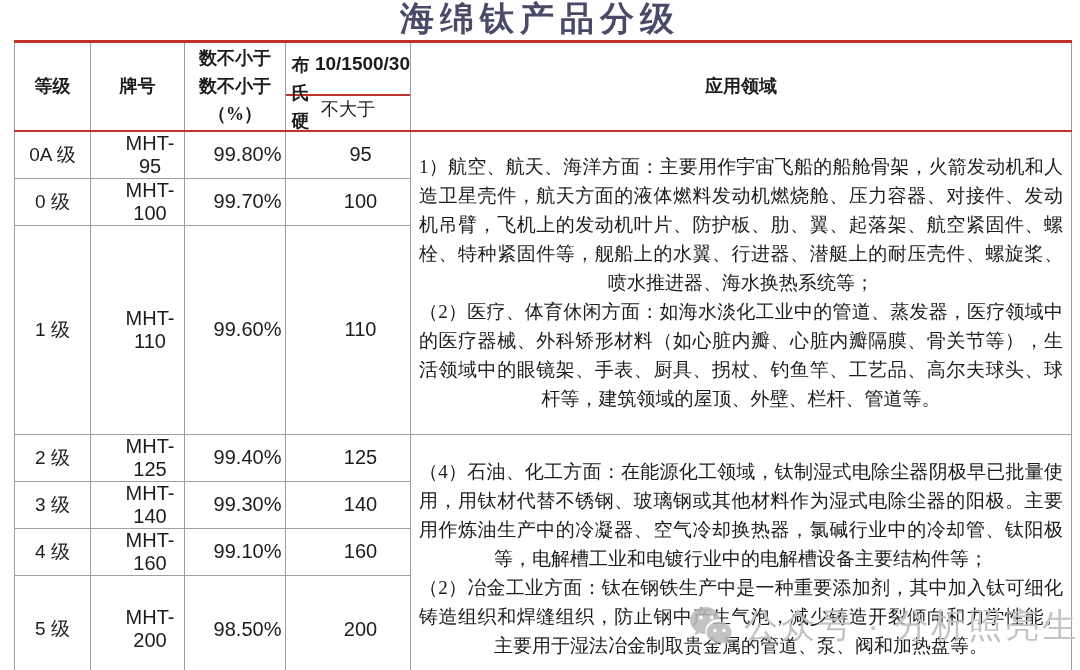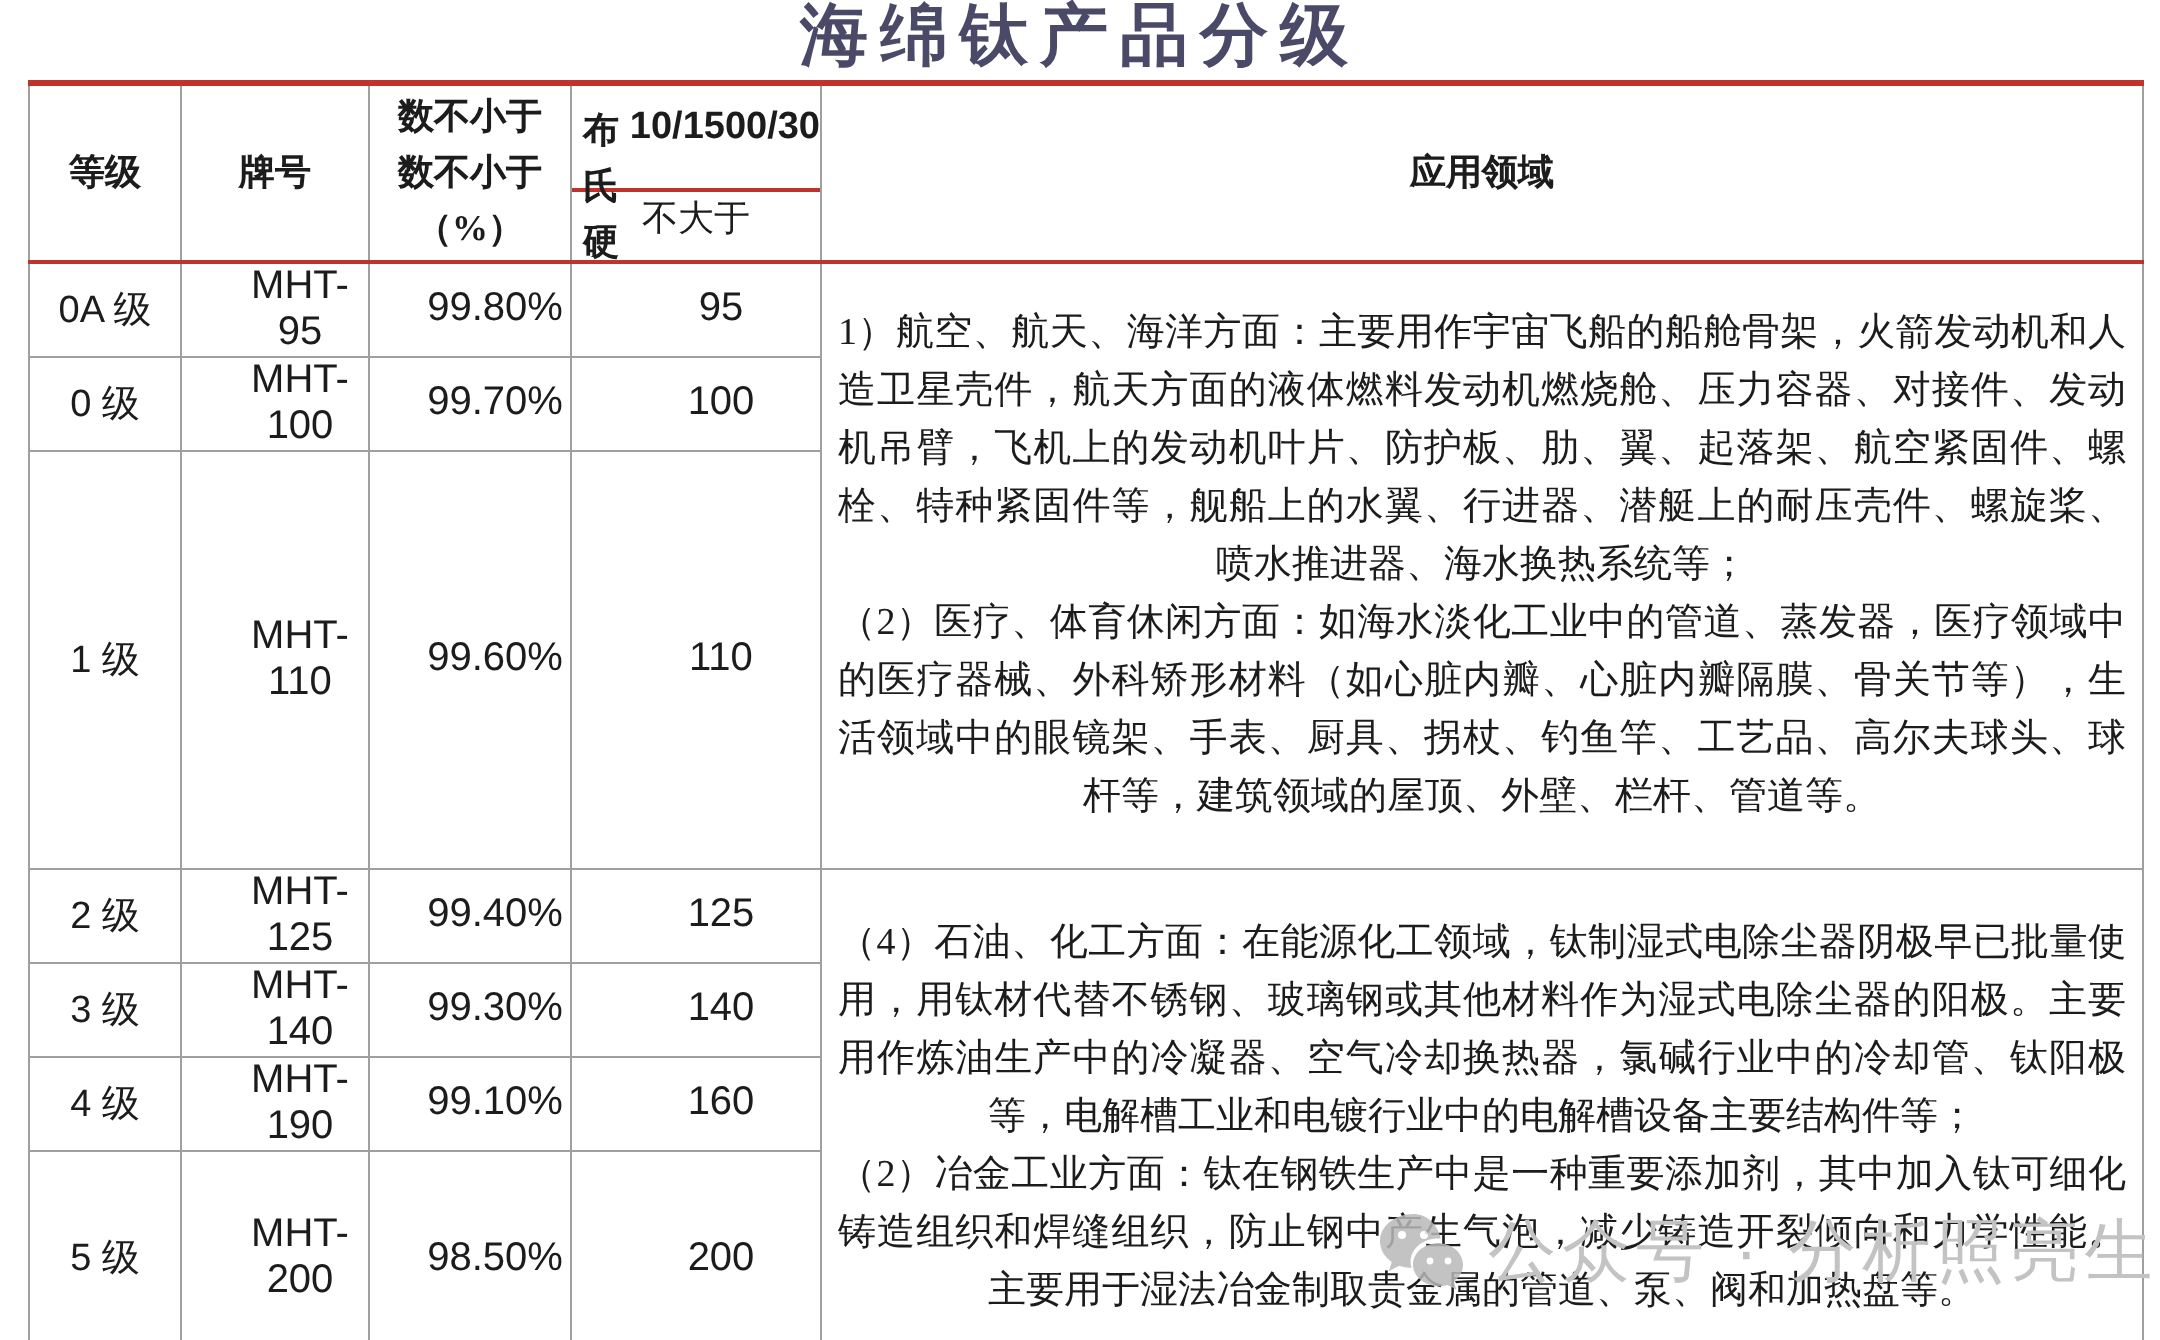--- a/index.html
+++ b/index.html
@@ -191,21 +191,21 @@
       </td>
     </tr>
     <tr class="r-3">
       <td class="grade-cell">3 级</td>
       <td class="num-cell">MHT-140</td>
       <td class="num-cell">99.30%</td>
       <td class="num-cell">140</td>
     </tr>
     <tr class="r-4">
       <td class="grade-cell">4 级</td>
-      <td class="num-cell">MHT-190</td>
+      <td class="num-cell">MHT-160</td>
       <td class="num-cell">99.10%</td>
       <td class="num-cell">160</td>
     </tr>
     <tr class="r-5">
       <td class="grade-cell">5 级</td>
       <td class="num-cell">MHT-200</td>
       <td class="num-cell">98.50%</td>
       <td class="num-cell">200</td>
     </tr>
   </tbody>

